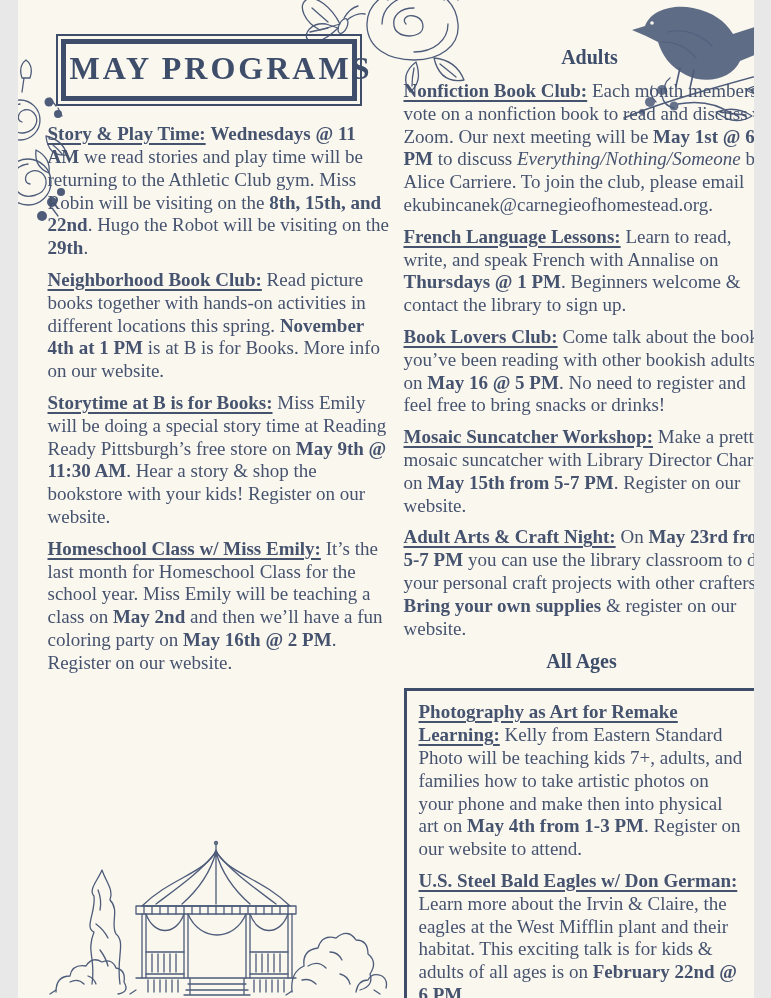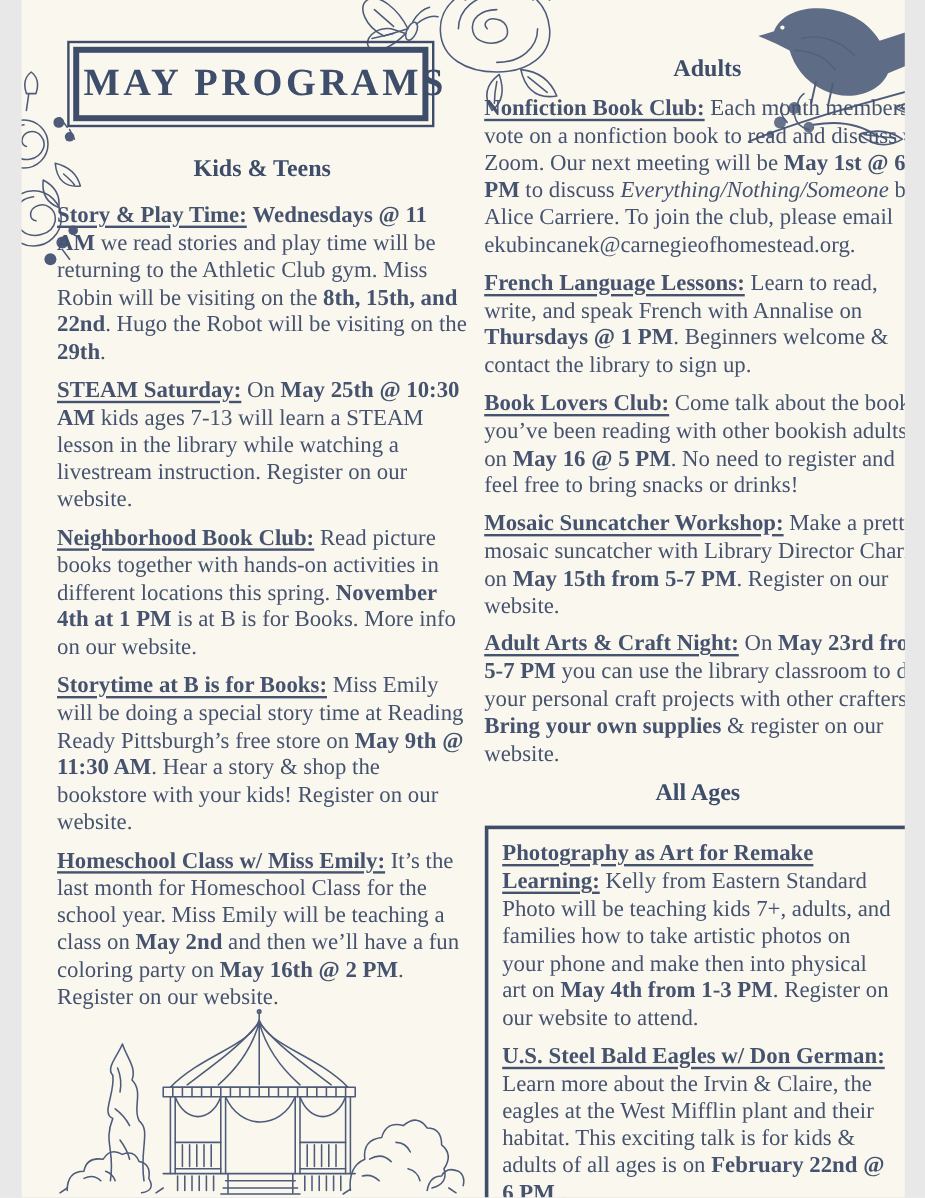--- a/index.html
+++ b/index.html
@@ -196,24 +196,22 @@
       </g>
     </svg>
   </div>
 
   <div class="col-left">
     <div class="title-box">
       <div class="title-inner">
         <h1 class="page-title">MAY PROGRAMS</h1>
       </div>
     </div>
-    <h2 class="section-heading">Kids &amp; Teens</h2>
     <div class="entries">
         <p class="entry"><span class="entry-title">Story &amp; Play Time:</span> <span class="b">Wednesdays @ 11 AM</span><span> we read stories and play time will be returning to the Athletic Club gym. Miss Robin will be visiting on the </span><span class="b">8th, 15th, and 22nd</span><span>. Hugo the Robot will be visiting on the </span><span class="b">29th</span><span>.</span></p>
-        <p class="entry"><span class="entry-title">STEAM Saturday:</span> <span>On </span><span class="b">May 25th @ 10:30 AM</span><span> kids ages 7-13 will learn a STEAM lesson in the library while watching a livestream instruction. Register on our website.</span></p>
         <p class="entry"><span class="entry-title">Neighborhood Book Club:</span> <span>Read picture books together with hands-on activities in different locations this spring. </span><span class="b">November 4th at 1 PM</span><span> is at B is for Books. More info on our website.</span></p>
         <p class="entry"><span class="entry-title">Storytime at B is for Books:</span> <span>Miss Emily will be doing a special story time at Reading Ready Pittsburgh’s free store on </span><span class="b">May 9th @ 11:30 AM</span><span>. Hear a story &amp; shop the bookstore with your kids! Register on our website.</span></p>
         <p class="entry"><span class="entry-title">Homeschool Class w/ Miss Emily:</span> <span>It’s the last month for Homeschool Class for the school year. Miss Emily will be teaching a class on </span><span class="b">May 2nd</span><span> and then we’ll have a fun coloring party on </span><span class="b">May 16th @ 2 PM</span><span>. Register on our website.</span></p>
       </div>
   </div>
 
   <div class="col-right">
     <h2 class="section-heading">Adults</h2>
     <div class="entries">
         <p class="entry"><span class="entry-title">Nonfiction Book Club:</span> <span>Each month members vote on a nonfiction book to read and discuss via Zoom. Our next meeting will be </span><span class="b">May 1st @ 6 PM</span><span> to discuss </span><span class="i">Everything/Nothing/Someone</span><span> by Alice Carriere. To join the club, please email ekubincanek@carnegieofhomestead.org.</span></p>

